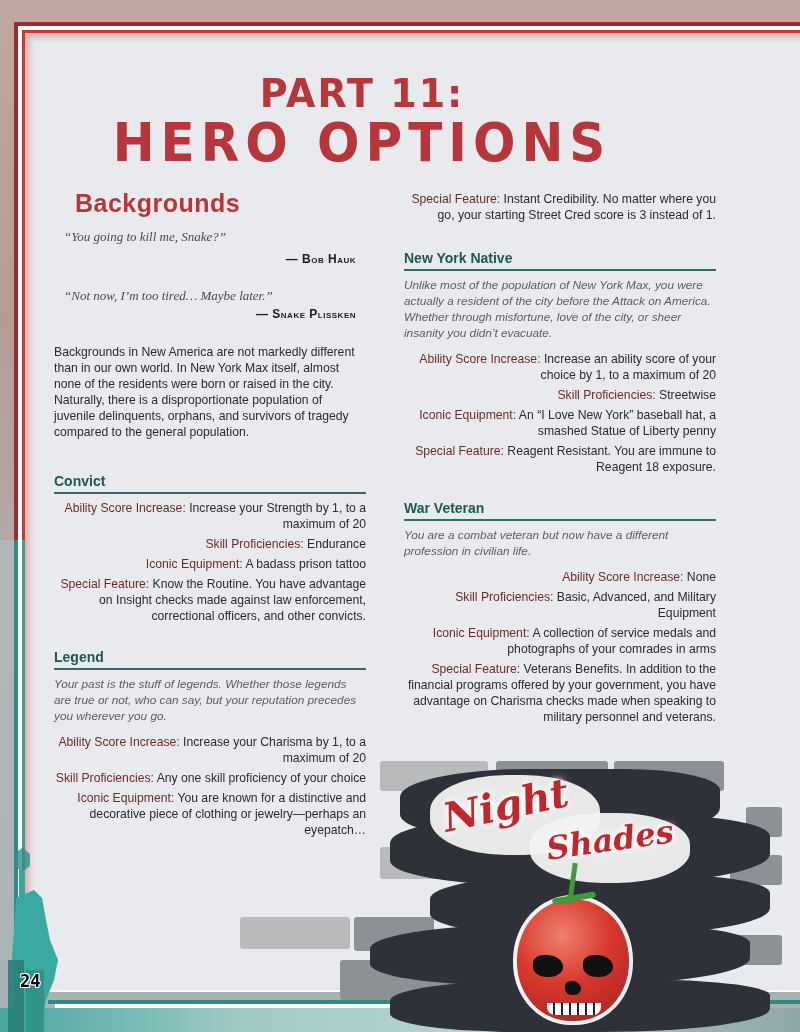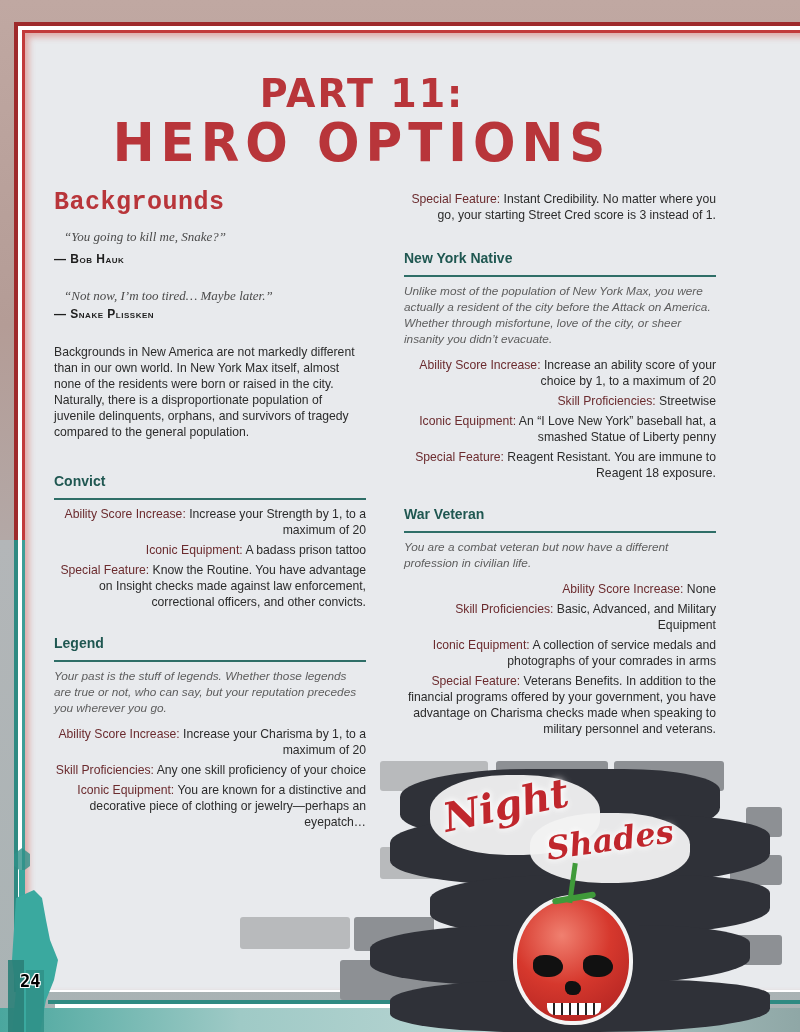--- a/index.html
+++ b/index.html
@@ -58,39 +58,39 @@
   }
   .title .l1 { font-size: 38px; display: block; transform: scaleY(1.05); }
   .title .l2 { font-size: 50px; display: block; margin-top: 6px; letter-spacing: 6px; transform: scaleY(1.05); }
 
   
   .col { position: absolute; width: 312px; color: #2b2b2b; font-size: 12.2px; line-height: 16px; }
   .col-left { left: 54px; top: 188px; }
   .col-right { left: 404px; top: 191px; }
 
   .section-title {
-    font-family: Liberation Mono, monospace; font-weight: bold; color: #b8353a;
-    font-size: 25px; letter-spacing: 0.5px; margin-bottom: 10px; line-height: 30px;
+    font-family: Liberation Sans, sans-serif; font-weight: bold; color: #b8353a;
+    font-size: 25px; letter-spacing: 0.5px; margin-bottom: 10px; line-height: 30px; margin-left: 21px;
   }
   .quote {
     font-family: "Liberation Serif", serif; font-style: italic; color: #4a4a4a;
     font-size: 13px; padding-left: 10px; line-height: 17px;
   }
   .attrib {
-    font-weight: bold; color: #1e1e1e; font-size: 12px;
+    text-align: right; font-weight: bold; color: #1e1e1e; font-size: 12px;
     font-variant: small-caps; letter-spacing: 0.5px; margin-top: 6px; padding-right: 10px;
   }
   .attrib.a1 { margin-bottom: 20px; }
   .attrib.a2 { margin-top: 2px; margin-bottom: 22px; }
 
   .para { margin-bottom: 32px; }
 
   .sub-head {
     font-size: 14px; color: #1f5751; border-bottom: 2px solid #2f6e67;
-    padding-bottom: 8px; margin-bottom: 6px; line-height: 18px;
+    padding-bottom: 2px; margin-bottom: 6px; line-height: 18px;
   }
   .sub-desc {
     font-style: italic; color: #5d5d5d; font-size: 11.8px; line-height: 16px; margin-bottom: 10px;
   }
   .entry { margin-bottom: 4px; text-align: right; }
   .entry .lbl { color: #6b2b2e; }
   .block { margin-bottom: 24px; }
 
   
   .cont { margin-bottom: 26px; }
@@ -148,20 +148,21 @@
   <div class="quote">“You going to kill me, Snake?”</div>
   <div class="attrib a1">— Bob Hauk</div>
   <div class="quote">“Not now, I’m too tired… Maybe later.”</div>
   <div class="attrib a2">— Snake Plissken</div>
 
   <p class="para">Backgrounds in New America are not markedly different than in our own world. In New York Max itself, almost none of the residents were born or raised in the city. Naturally, there is a disproportionate population of juvenile delinquents, orphans, and survivors of tragedy compared to the general population.</p>
 
   <div class="block">
     <h3 class="sub-head">Convict</h3>
     <p class="entry"><span class="lbl">Ability Score Increase:</span><span> Increase your Strength by 1, to a maximum of 20</span></p>
+    <p class="entry"><span class="lbl">Skill Proficiencies:</span><span> Endurance</span></p>
     <p class="entry"><span class="lbl">Iconic Equipment:</span><span> A badass prison tattoo</span></p>
     <p class="entry"><span class="lbl">Special Feature:</span><span> Know the Routine. You have advantage on Insight checks made against law enforcement, correctional officers, and other convicts.</span></p>
   </div>
 
   <div class="block">
     <h3 class="sub-head">Legend</h3>
     <p class="sub-desc">Your past is the stuff of legends. Whether those legends are true or not, who can say, but your reputation precedes you wherever you go.</p>
     <p class="entry"><span class="lbl">Ability Score Increase:</span><span> Increase your Charisma by 1, to a maximum of 20</span></p>
     <p class="entry"><span class="lbl">Skill Proficiencies:</span><span> Any one skill proficiency of your choice</span></p>
     <p class="entry"><span class="lbl">Iconic Equipment:</span><span> You are known for a distinctive and decorative piece of clothing or jewelry—perhaps an eyepatch…</span></p>

